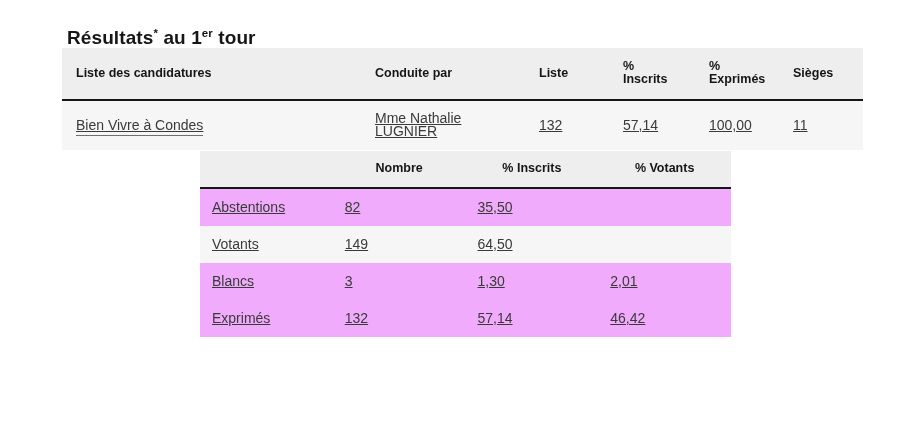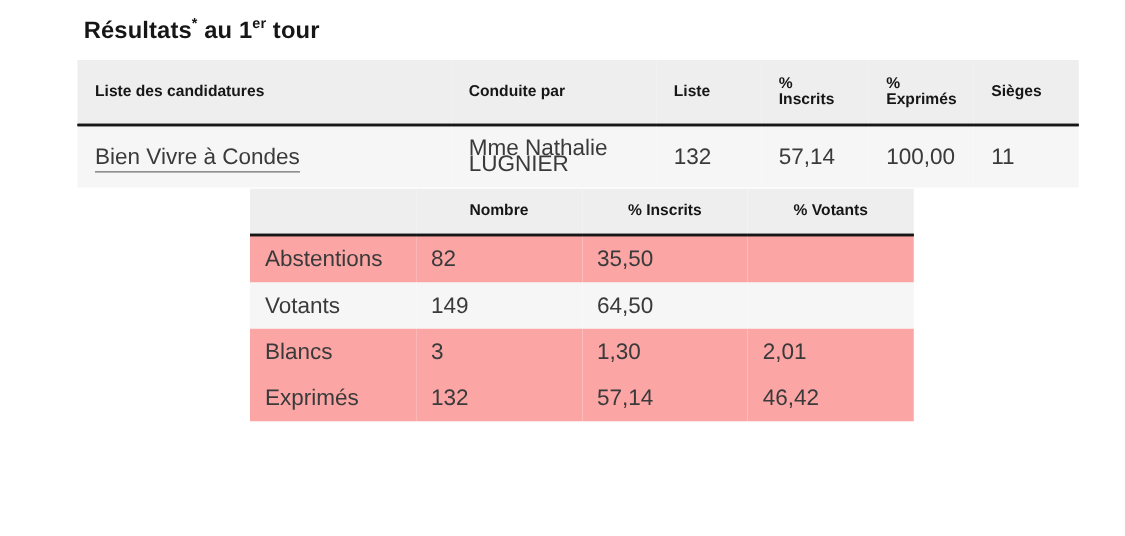--- a/index.html
+++ b/index.html
@@ -5,45 +5,45 @@
   * { margin: 0; padding: 0; box-sizing: border-box; }
   html, body { background: #ffffff; }
   body {
     width: 900px; height: 429px;
     font-family: "Liberation Sans", sans-serif;
     color: #161616;
   }
   .page { position: relative; width: 900px; height: 429px; overflow: hidden; background: #ffffff; }
 
   .title {
-    position: absolute; left: 67px; top: 14px;
+    position: absolute; left: 67px; top: 27px;
     font-size: 19px; font-weight: 700; color: #161616;
     letter-spacing: 0.1px; white-space: pre;
   }
   .title sup { font-size: 11.5px; line-height: 0; vertical-align: super; }
 
   table { border-collapse: collapse; table-layout: fixed; }
   th {
     background: #eeeeee; text-align: left;
     font-size: 12.5px; font-weight: 700; color: #161616;
     border-bottom: 2px solid #161616;
   }
-  td { font-size: 18px; color: #3a3a3a; }
+  td { font-size: 14px; color: #3a3a3a; text-decoration: underline; }
 
   
   .t1 { position: absolute; left: 62px; top: 48px; width: 801px; }
   .t1 th { padding: 12px 14px 13px; line-height: 13px; margin-left: 32px; }
   .t1 td { padding: 11px 14px 12px; line-height: 13px; background: #f6f6f6; }
 
   
   .t2 { position: absolute; left: 200px; top: 151px; width: 531px; }
   .t2 th { padding: 11px 12px 12px; line-height: 13px; text-align: center; }
   .t2 td { padding: 12px 12px; line-height: 13px; }
   .t2 tr.odd  td { background: #f6f6f6; }
-  .t2 tr.even td { background: #fca5a5; }
+  .t2 tr.even td { background: #f0abfc; }
 
   .list-link {
     color: #3a3a3a; text-decoration: none;
     border-bottom: 1px solid #6f6f6f; padding-bottom: 2px;
     cursor: pointer;
   }
 </style>
 </head>
 <body>
 

